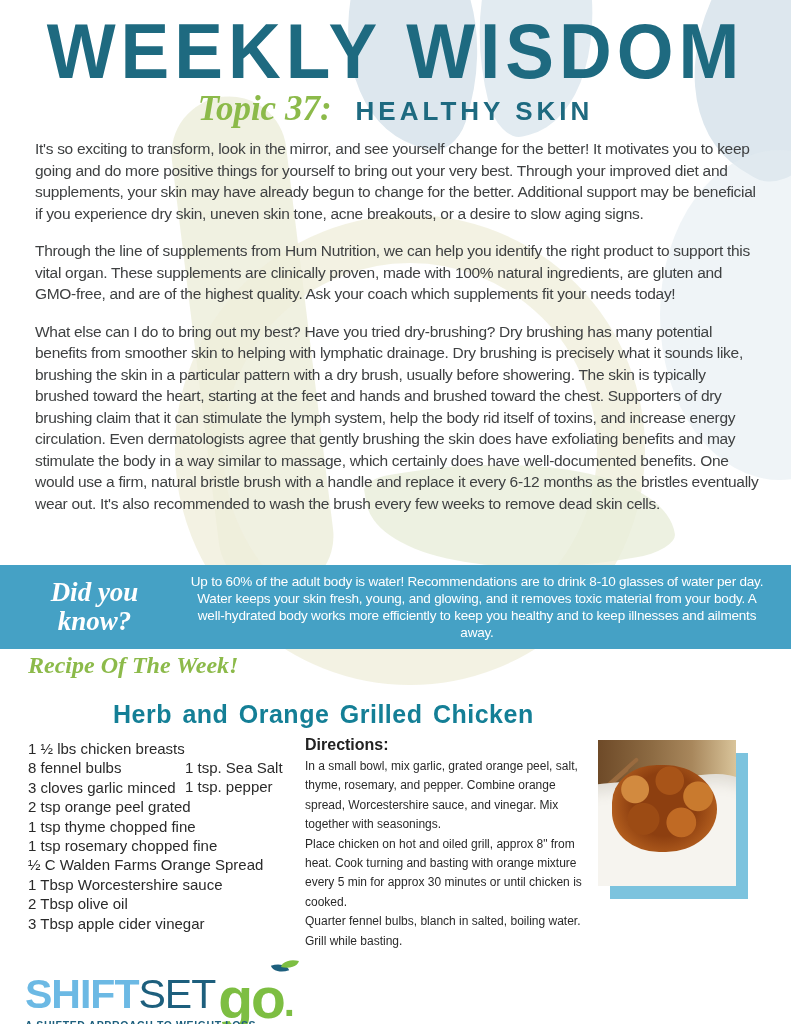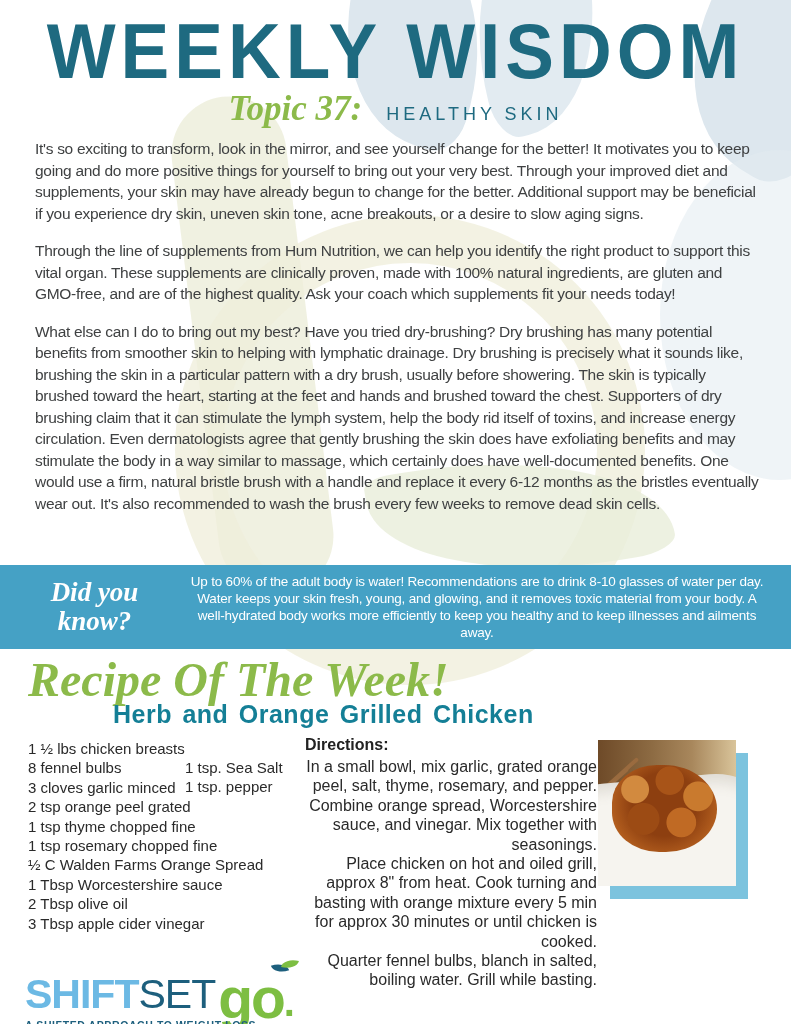--- a/index.html
+++ b/index.html
@@ -24,54 +24,54 @@
   .header { position:absolute; z-index:2; left:0; top:12px; width:100%; text-align:center; }
   .main-title {
     font-size:73px; font-weight:bold; letter-spacing:5px; line-height:1.0;
     color:var(--teal); transform:scaleY(1.06); transform-origin:top center;
   }
   .subtitle-row { margin-top:4px; display:flex; justify-content:center; align-items:baseline; gap:24px; }
   .topic-label {
     font-family:"Liberation Serif", serif; font-style:italic; font-weight:bold;
     font-size:35px; color:var(--green);
   }
-  .topic-title { font-size:18px; letter-spacing:4px; color:var(--teal); font-weight:400; }
+  .topic-title { font-size:26px; letter-spacing:4px; color:var(--teal); font-weight:700; }
 
   
   .article { position:absolute; z-index:2; left:35px; top:138px; width:726px;
     color:var(--body-text); font-size:15.5px; line-height:21.5px; letter-spacing:-0.3px; }
   .article p + p { margin-top:16px; }
 
   
   .dyk { position:absolute; z-index:2; left:0; top:565px; width:791px; min-height:64px;
     background:var(--box-blue); color:#ffffff; display:flex; align-items:center;justify-content:flex-end; }
   .dyk-label { flex:0 0 175px; text-align:center;
     font-family:"Liberation Serif", serif; font-style:italic; font-weight:bold;
     font-size:27px; line-height:29px; padding-left:14px; }
   .dyk-text { flex:1; padding:8px 22px 8px 10px; text-align:center;
     font-size:13.5px; line-height:17px; letter-spacing:-0.2px; }
 
   
   .recipe { position:absolute; z-index:2; left:0; top:652px; width:791px; height:372px; }
   .recipe-script {
     position:absolute; left:28px; top:0;
     font-family:"Liberation Serif", serif; font-style:italic; font-weight:bold;
-    font-size:48px; color:var(--green);
+    font-size:24px; color:var(--green);
   }
   .recipe-title {
     position:absolute; left:113px; top:48px;
     font-size:25px; font-weight:bold; letter-spacing:0.5px; word-spacing:3px;
     color:var(--recipe-teal);
   }
   .col-heading { font-size:16px; font-weight:bold; color:#222222; }
   .ingredients { position:absolute; left:28px; top:84px; width:270px; }
   .ing-list { margin-top:3px; font-size:15px; line-height:19.4px; color:#2a2a2a; }
   .ing-col2 { position:absolute; left:157px; top:22px; font-size:15px; line-height:19.4px; color:#2a2a2a; }
   .directions { position:absolute; left:305px; top:84px; width:292px; }
-  .dir-list { margin-top:3px; font-size:16px; line-height:19.4px; color:#2a2a2a;text-align:right; }
+  .dir-list { margin-top:3px; font-size:12px; line-height:19.4px; color:#2a2a2a; }
   .dir-list p { margin:0; }
 
   
   .photo-shadow { position:absolute; left:610px; top:101px; width:138px; height:146px;
     background:var(--photo-blue); z-index:1; }
   .photo { position:absolute; left:598px; top:88px; width:138px; height:146px;
     overflow:hidden; z-index:2; background:#efe9e1; }
   .photo .wood { position:absolute; left:0; top:0; width:100%; height:42%;
     background:linear-gradient(90deg,#6e4a28 0%,#8c6a42 38%,#a8875c 68%,#d9c49a 100%); }
   .photo .plate { position:absolute; left:-18%; top:26%; width:140%; height:92%;

